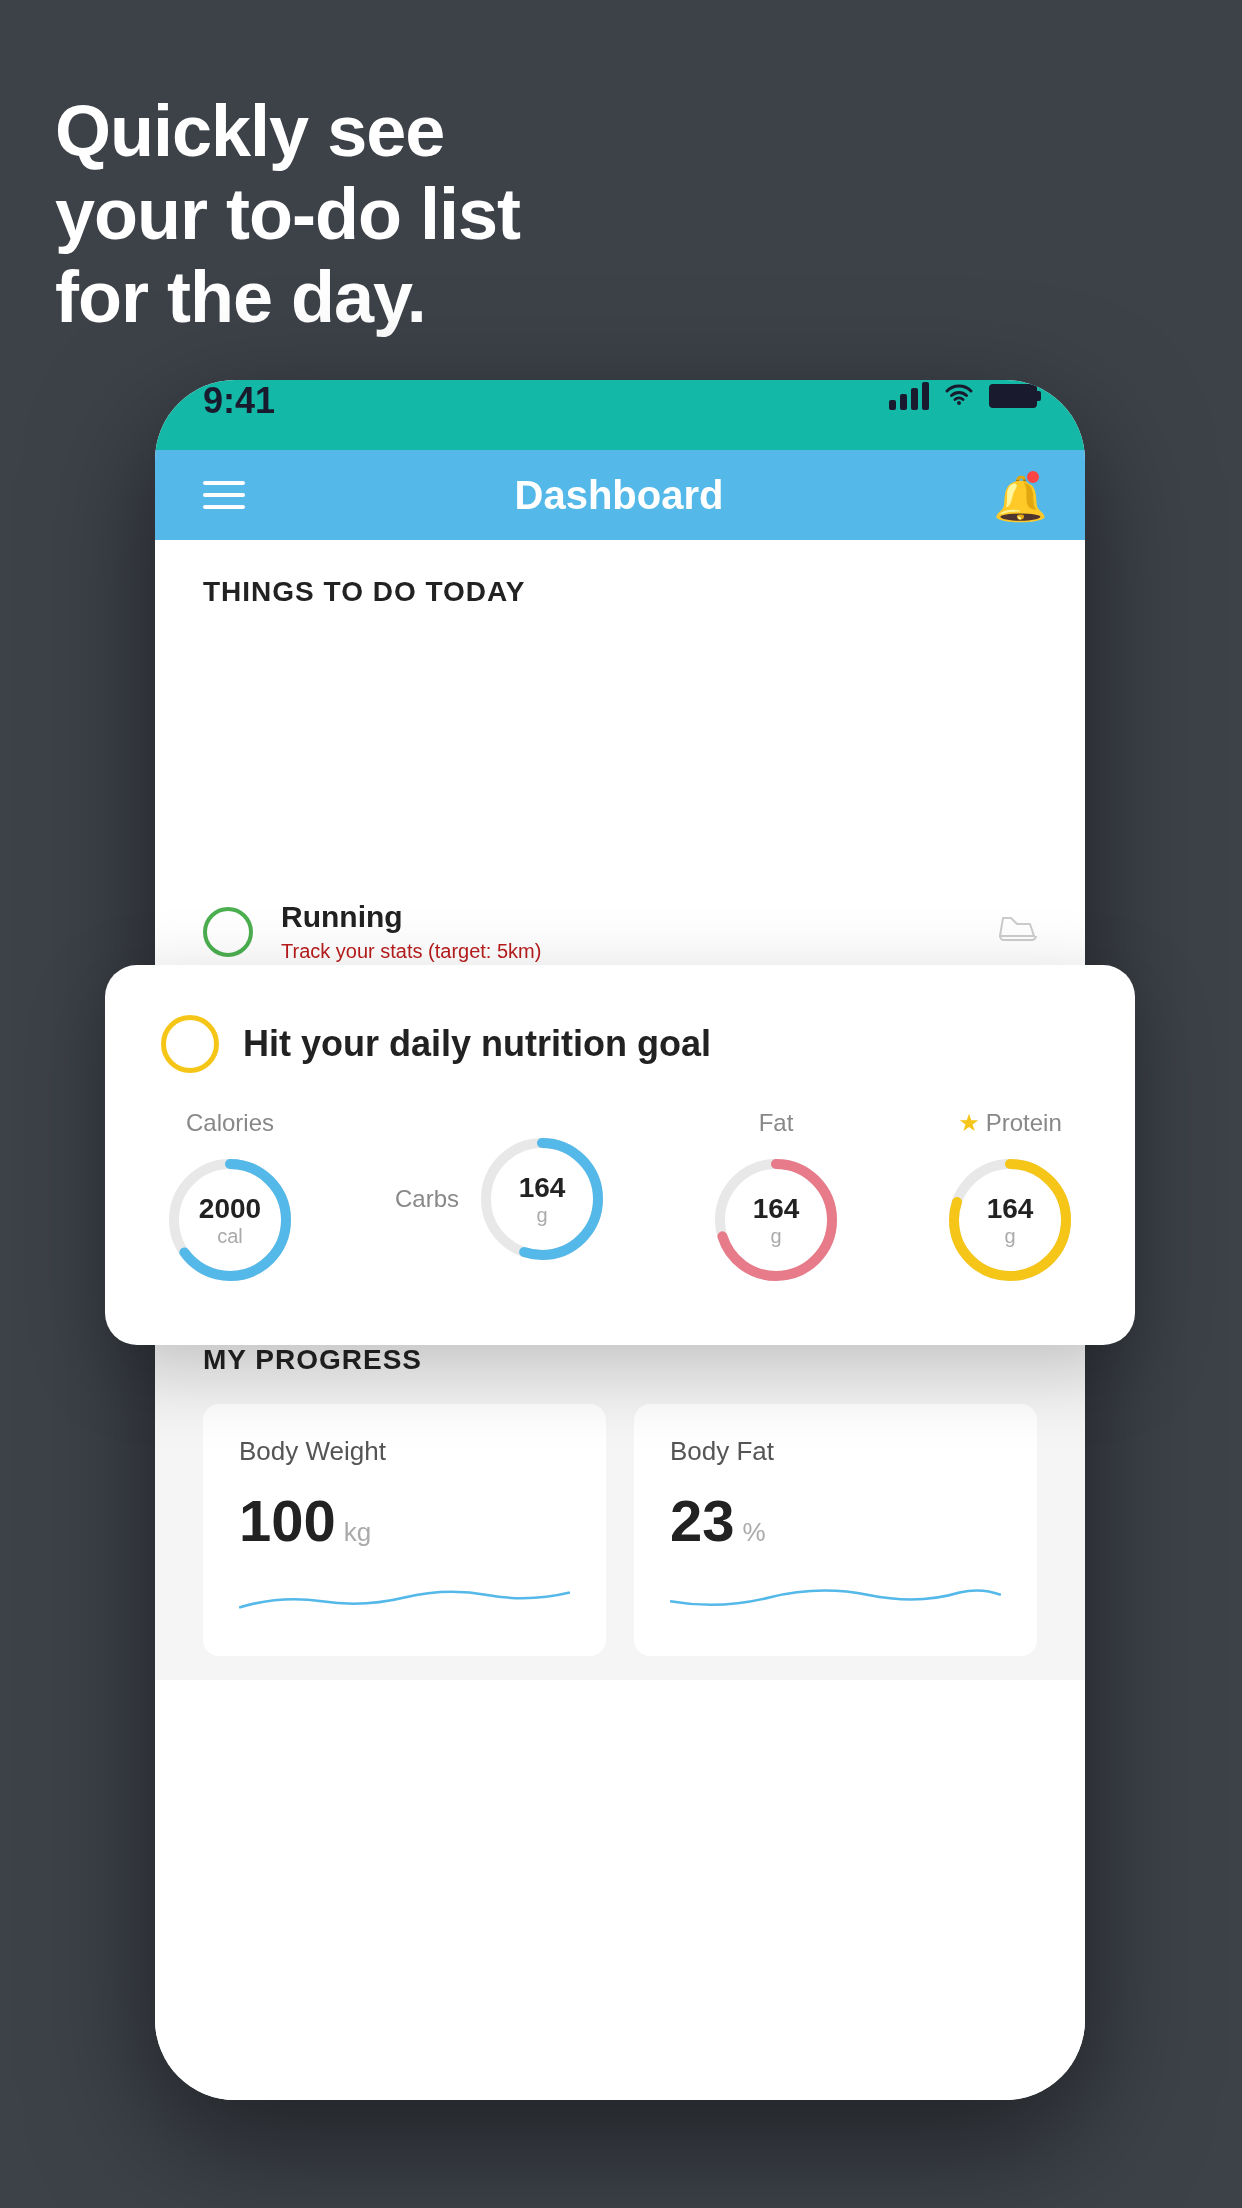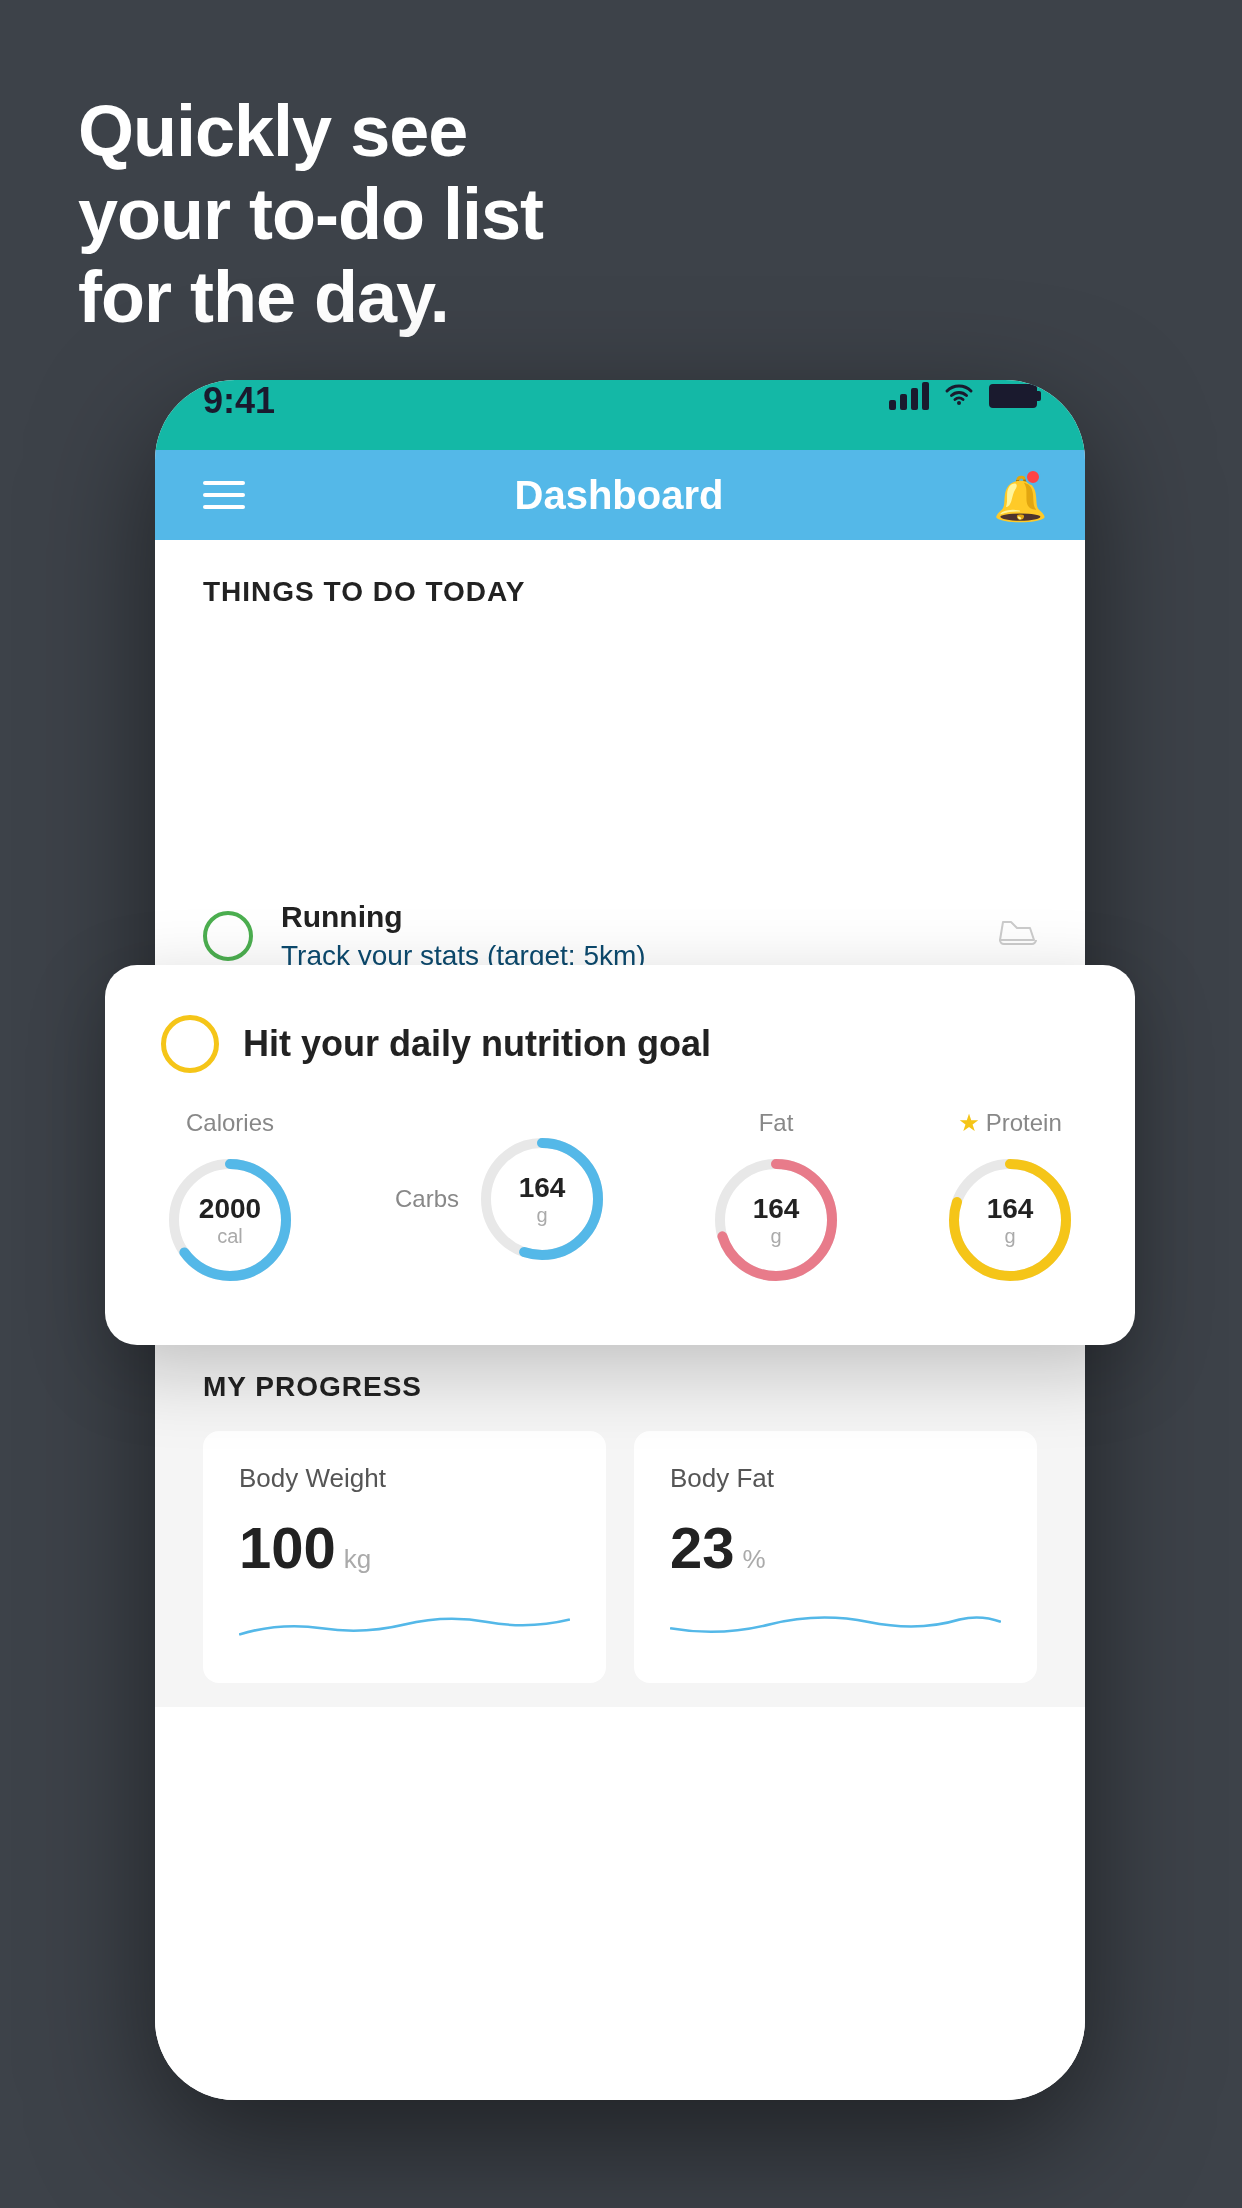--- a/index.html
+++ b/index.html
@@ -15,21 +15,21 @@
 
     .bg-overlay {
       position: absolute;
       top: 0; left: 0; right: 0; bottom: 0;
       background: #3d4249;
     }
 
     .headline {
       position: absolute;
       top: 90px;
-      left: 78px;
+      left: 55px;
       color: #ffffff;
       font-size: 72px;
       font-weight: 800;
       line-height: 1.15;
       letter-spacing: -1px;
     }
 
     
     .phone-frame {
       position: absolute;
@@ -242,22 +242,22 @@
     }
 
     .todo-title {
       font-size: 30px;
       font-weight: 600;
       color: #222;
       margin-bottom: 6px;
     }
 
     .todo-subtitle {
-      font-size: 28px;
-      color: #0c4a6e;
+      font-size: 20px;
+      color: #b91c1c;
     }
 
     .todo-icon {
       color: #ccc;
       font-size: 36px;
     }
 
     
     .progress-section {
       background: #f5f5f5;

